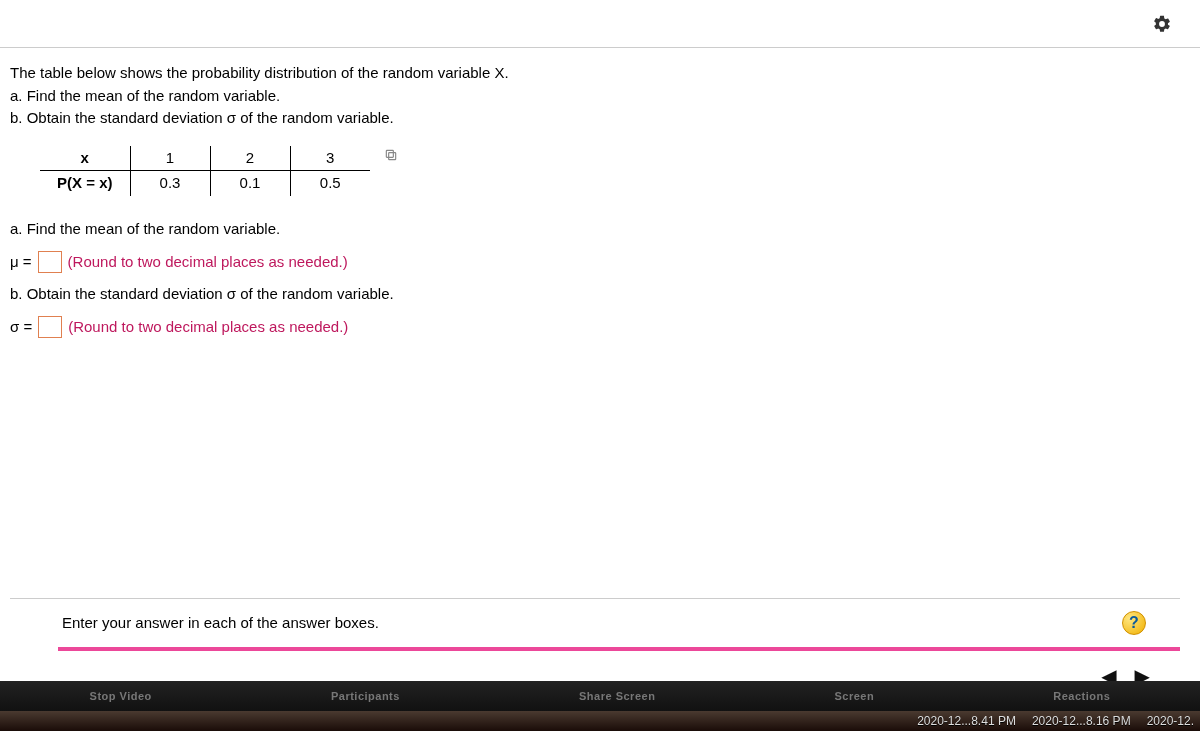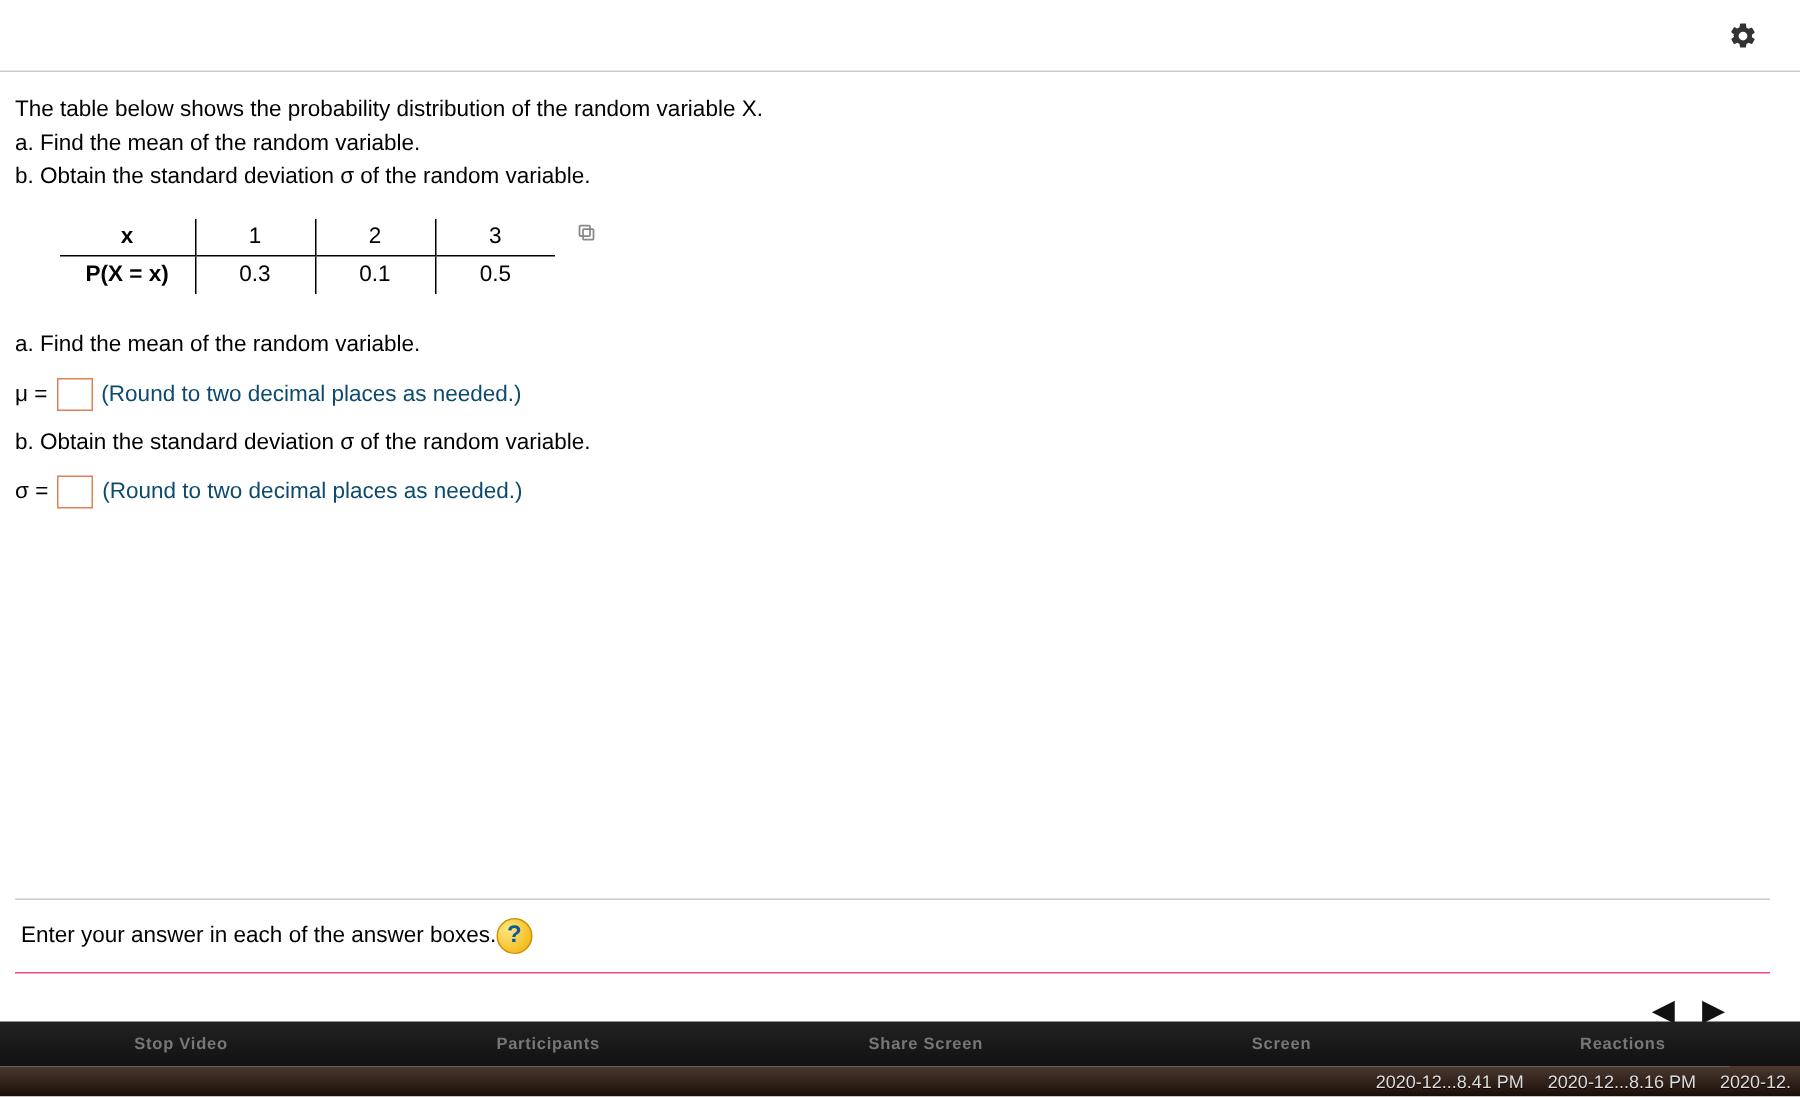--- a/index.html
+++ b/index.html
@@ -12,23 +12,23 @@
   .tbl-wrap { margin: 6px 0 6px 30px; display: inline-block; position: relative; }
   table.dist { border-collapse: collapse; font-size: 15px; }
   table.dist td, table.dist th { padding: 1px 0; text-align: center; min-width: 80px; font-weight: normal; }
   table.dist tr:first-child { border-bottom: 1.2px solid #000; }
   table.dist td:first-child, table.dist th:first-child { font-weight: bold; text-align: center; min-width: 90px; }
   .vsep { border-left: 1px solid #000; }
   .copy-icon { position: absolute; right: -28px; top: 2px; color: #888; font-size: 13px; }
   .section { margin-top: 10px; }
   .ans-line { margin-top: 10px; display: flex; align-items: center; gap: 6px; }
   .ans-box { width: 24px; height: 22px; border: 1px solid #e08050; background: #fff; display: inline-block; }
-  .hint { color: #0c4a6e; }
+  .hint { color: #be185d; }
   .hr-rule { border-top: 1px solid #ccc; margin-top: 260px; }
-  .footer-hint { padding: 12px 4px; font-size: 15px; display: flex; align-items: center; border-bottom: 1px solid #ec4899; }
+  .footer-hint { padding: 12px 4px; font-size: 15px; display: flex; justify-content: space-between; align-items: center; border-bottom: 4px solid #ec4899; margin-left: 48px; }
   .help-circle { width: 24px; height: 24px; border-radius: 50%; background: radial-gradient(circle at 30% 30%, #ffe680, #f0b000); display: flex; align-items: center; justify-content: center; color: #0a5a9c; font-weight: bold; font-size: 16px; border: 1px solid #d09000; margin-right: 30px; }
   .pager { display: flex; justify-content: flex-end; gap: 18px; padding: 10px 30px 0 0; align-items: center; }
   .pager span { font-size: 20px; color: #111; cursor: pointer; }
   .leave { position: absolute; right: 0; top: 668px; background: #d33; color: #fef9c3; font-size: 14px; font-weight: normal; padding: 3px 3px 3px 6px; margin-top: 38px; }
   .zoom-bar { position: absolute; bottom: 20px; left: 0; right: 0; height: 30px; background: linear-gradient(#222,#111); color: #777; font-size: 11px; display: flex; align-items: center; justify-content: space-around; overflow: hidden; font-weight: bold; }
   .zoom-bar span { letter-spacing: 0.5px; }
   .task-strip { position: absolute; bottom: 0; left: 0; right: 0; height: 20px; background: linear-gradient(180deg,#4a3a30,#1a0c08); display: flex; align-items: center; justify-content: flex-end; gap: 8px; padding-right: 2px; }
   .task-strip .chip { color: #ddd; font-size: 12px; text-shadow: 0 1px 0 #000; padding: 0 4px; white-space: nowrap; text-align: right; }
 </style>
 </head>

